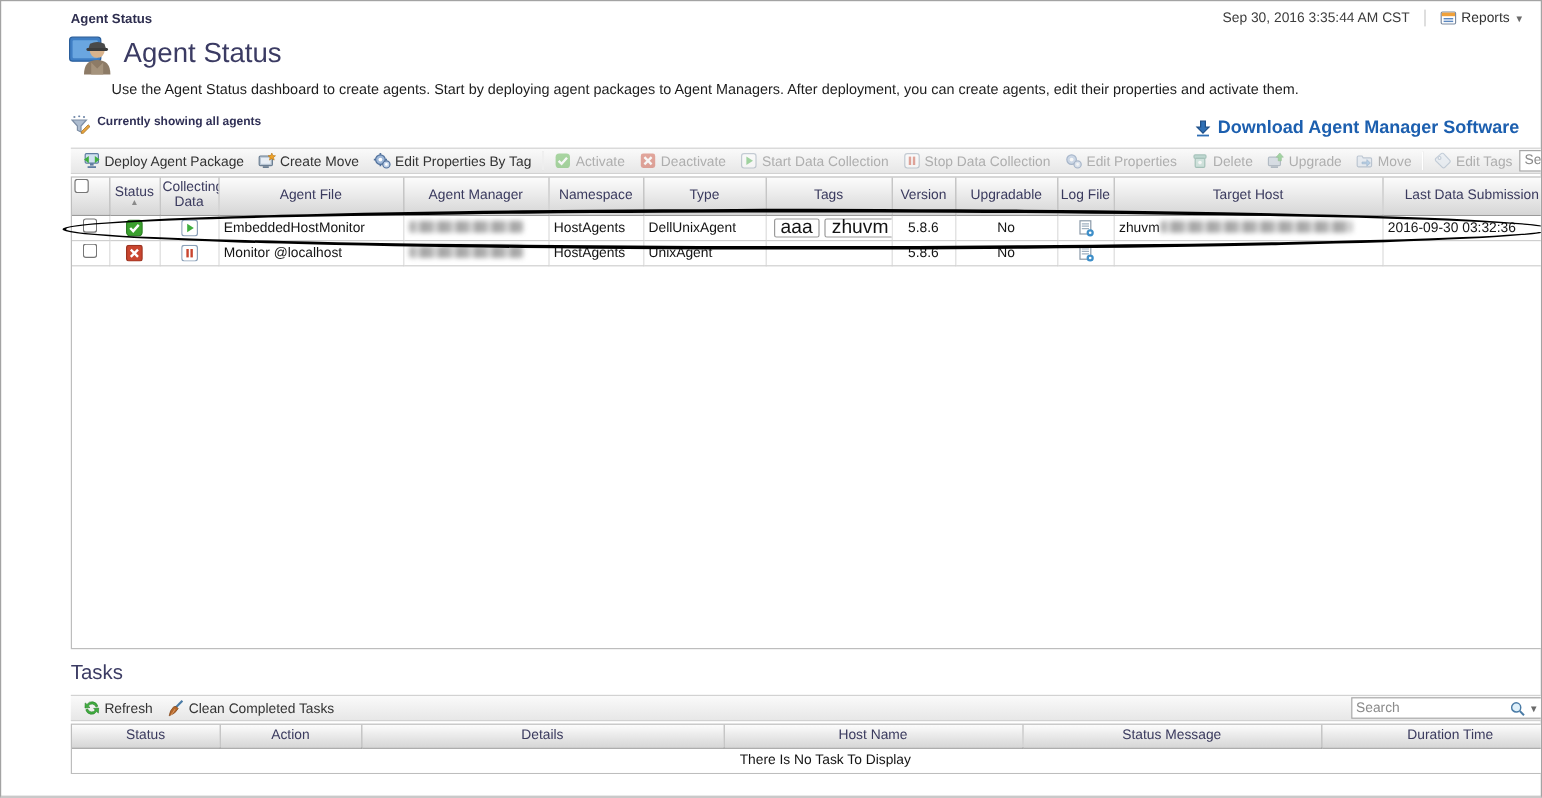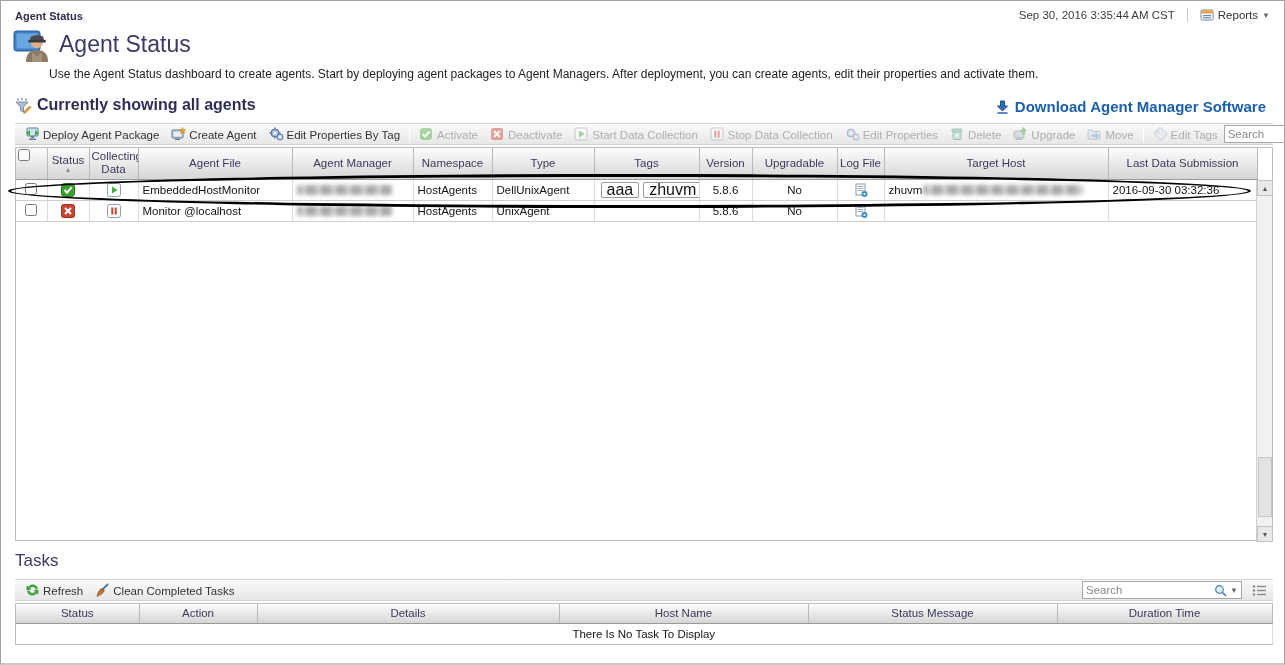--- a/index.html
+++ b/index.html
@@ -6,37 +6,37 @@
   html,body { width:1285px; height:665px; }
   body {
     font-family:"Liberation Sans", sans-serif;
     background:#ffffff;
     border:1px solid #a3a3a3;
     border-bottom:2px solid #c9c9c9;
     position:relative;
     overflow:hidden;
     color:#1a1a1a;
   }
-  .abs { position:absolute; }
+  .abs { position:absolute;margin-left:44px; }
 
   
   .breadcrumb { top:9px; left:14px; font-size:11px; font-weight:bold; color:#2e2e4f; }
   .topbar-right { top:7px; right:14px; display:flex; align-items:center; gap:8px; font-size:11.5px; color:#3c3c3c; }
   .topbar-sep { width:1px; height:14px; background:#c9c9c9; margin:0 4px; }
   .reports-btn { display:flex; align-items:center; gap:4px; cursor:pointer; color:#333; }
   .caret { font-size:8px; color:#6a6a6a; }
 
   
   .title-row { top:28px; left:12px; display:flex; align-items:flex-start; gap:8px; }
   .page-title { font-size:23px; color:#3b3b63; margin-top:2px; }
   .description { top:66px; left:48px; font-size:12px; color:#1d1d1d; }
 
   
-  .filter-row { top:95px; left:14px; display:flex; align-items:flex-end; gap:5px;
-                font-size:16px; font-weight:bold; color:#2f2f55; }
+  .filter-row { top:95px; left:14px; display:flex; align-items:flex-start; gap:5px;
+                font-size:10px; font-weight:bold; color:#2f2f55; }
   .download-row { top:97px; right:18px; display:flex; align-items:center; gap:5px;
                   font-size:15px; font-weight:bold; color:#1c5faf; cursor:pointer; }
 
   
   .toolbar {
     height:22px; display:flex; align-items:center; padding:0 4px;
     background:linear-gradient(#fafafa,#e7e7e7);
     border:1px solid #d2d2d2; border-left:none; border-right:none;
     font-size:11.5px;
   }
@@ -185,21 +185,21 @@
   </span>
   <span class="tb-item">
     <span class="ticon">
         <svg width="15" height="14" viewBox="0 0 15 14">
           <rect x="1" y="3" width="11" height="8" rx="1" fill="#b9c6d4" stroke="#6b7e92"></rect>
           <rect x="2.5" y="4.5" width="8" height="5" fill="#e8eef5"></rect>
           <rect x="4" y="11.5" width="5" height="1.5" fill="#6b7e92"></rect>
           <path d="M11.5 0.5 L12.4 2.6 L14.6 2.8 L12.9 4.2 L13.5 6.4 L11.5 5.2 L9.5 6.4 L10.1 4.2 L8.4 2.8 L10.6 2.6 Z" fill="#f0a32a" stroke="#b67614" stroke-width="0.5"></path>
         </svg>
       </span>
-    <span>Create Agent</span>
+    <span>Create Move</span>
   </span>
   <span class="tb-item">
     <span class="ticon">
         <svg width="15" height="14" viewBox="0 0 15 14">
           <circle cx="6" cy="6" r="4" fill="#9fb8d8" stroke="#51719c"></circle>
           <circle cx="6" cy="6" r="1.6" fill="#fff"></circle>
           <g stroke="#51719c" stroke-width="1.4">
             <line x1="6" y1="0.5" x2="6" y2="2"></line>
             <line x1="6" y1="10" x2="6" y2="11.5"></line>
             <line x1="0.5" y1="6" x2="2" y2="6"></line>

